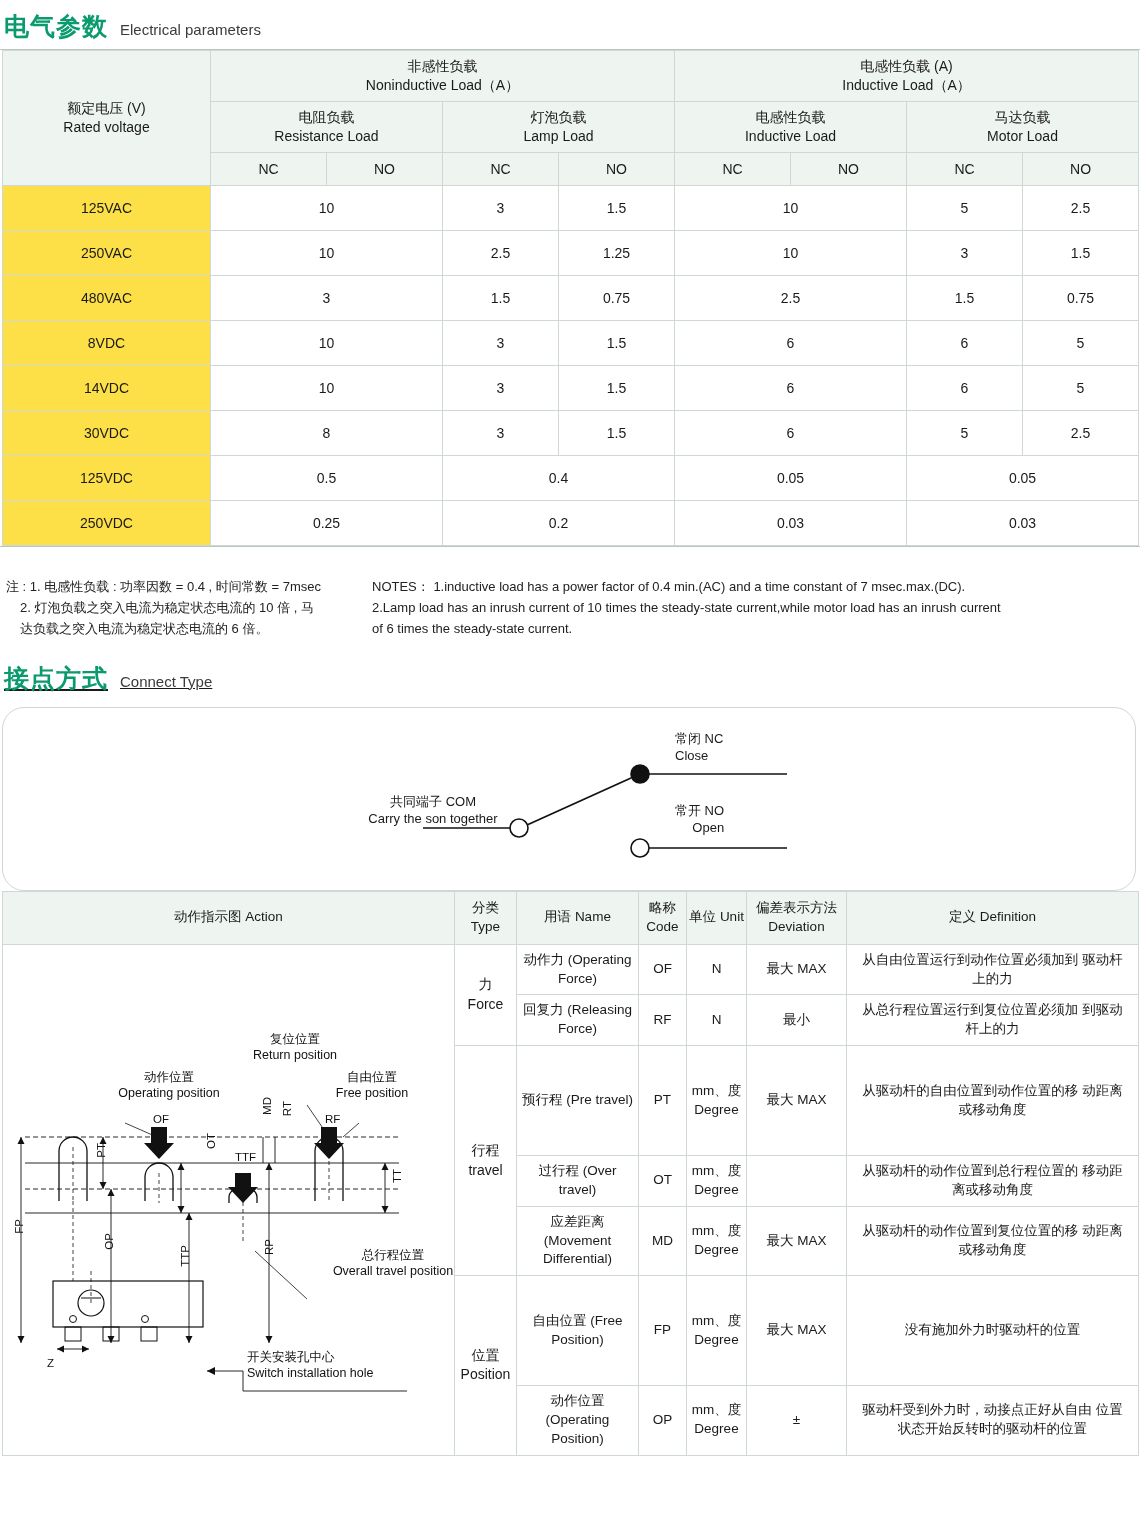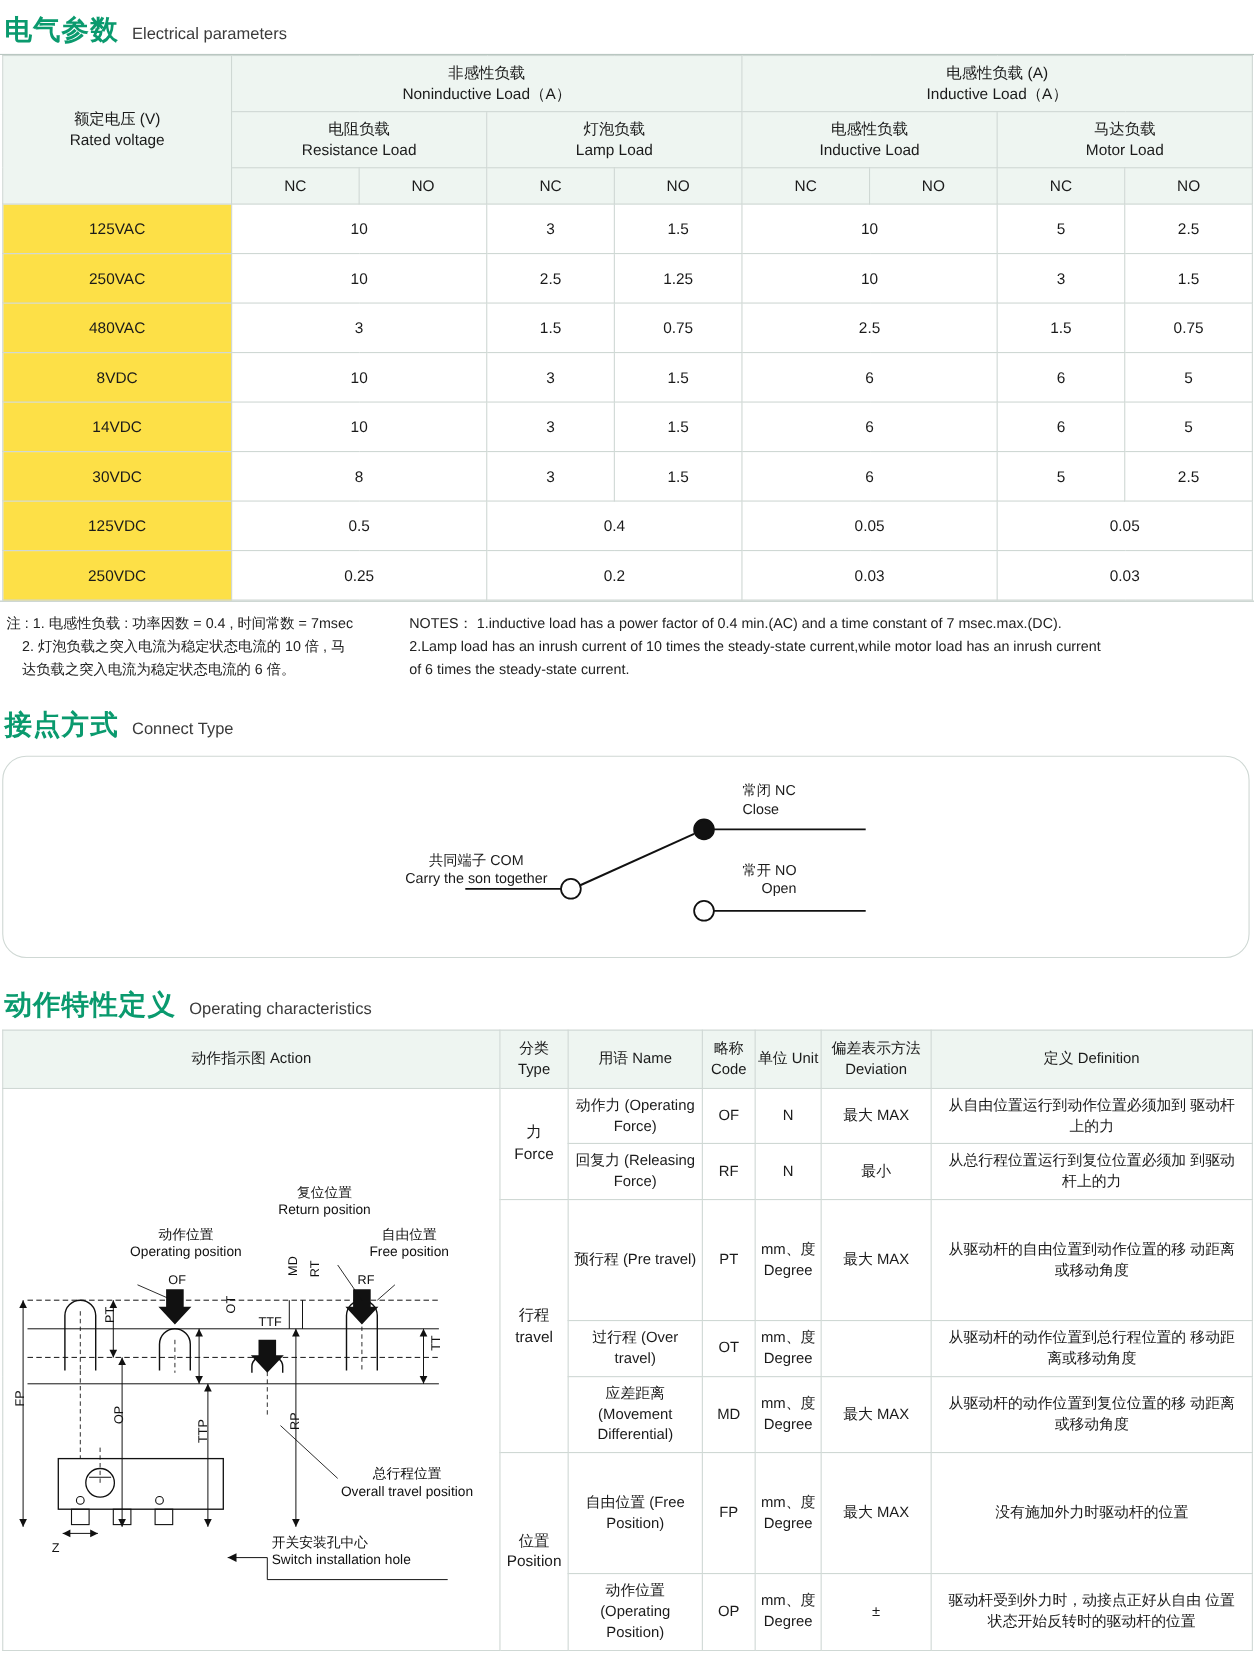--- a/index.html
+++ b/index.html
@@ -33,21 +33,21 @@
   .el-table .toprow th{font-size:14px;}
   .el-table .cnline{display:block;}
   .el-table .enline{display:block;}
   .el-table tbody tr td:first-child{background:#fde047;}
   .el-table .nohdr{padding:7px 0;}
 
   
   .el-wrap{border-top:1px solid #b9c7c1;border-bottom:1px solid #b9c7c1;}
 
   
-  .notes{display:flex;gap:16px;padding:10px 4px 0 6px;font-size:13px;line-height:1.6;color:#222;}
+  .notes{display:flex;gap:16px;padding:10px 4px 0 6px;font-size:13px;line-height:1.6;color:#222;margin-top:20px;}
   .notes .cn{width:350px;}
   .notes .en{flex:1;}
   .notes .ln{display:block;}
   .notes .ind{padding-left:14px;}
 
   
   .connect-box{
     margin:6px 2px 0 2px;
     width:1132px;height:182px;
     border:1px solid #cfd8d4;border-radius:22px;
@@ -226,21 +226,21 @@
       <span class="ln ind">2. 灯泡负载之突入电流为稳定状态电流的 10 倍 , 马</span>
       <span class="ln ind">达负载之突入电流为稳定状态电流的 6 倍。</span>
     </div>
     <div class="en">
       <span class="ln">NOTES： 1.inductive load has a power factor of 0.4 min.(AC) and a time constant of 7 msec.max.(DC).</span>
       <span class="ln">2.Lamp load has an inrush current of 10 times the steady-state current,while motor load has an inrush current</span>
       <span class="ln">of 6 times the steady-state current.</span>
     </div>
   </div>
 
-  <div class="sec-head" style="padding-top:22px;">
+  <div class="sec-head" style="padding-top:22px;text-decoration:underline;">
     <span class="cn">接点方式</span>
     <span class="en">Connect Type</span>
   </div>
 
   <div class="connect-box">
     <svg width="1132" height="180">
 
       <line x1="420" y1="120" x2="507" y2="120" stroke="#111" stroke-width="1.6"></line>
       <circle cx="516" cy="120" r="9" fill="#fff" stroke="#111" stroke-width="1.6"></circle>
 
@@ -259,24 +259,20 @@
     <div class="cb-label" style="left:672px;top:22px;text-align:left;">
       <span>常闭  NC</span>
       <span class="l2">Close</span>
     </div>
     <div class="cb-label" style="left:672px;top:94px;text-align:right;">
       <span>常开  NO</span>
       <span class="l2">Open</span>
     </div>
   </div>
 
-  <div class="sec-head" style="padding-top:26px;">
-    <span class="cn">动作特性定义</span>
-    <span class="en">Operating characteristics</span>
-  </div>
 
   <table class="op-table">
     <colgroup>
       <col style="width:452px">
       <col style="width:62px">
       <col style="width:122px">
       <col style="width:48px">
       <col style="width:60px">
       <col style="width:100px">
       <col style="width:292px">
@@ -400,21 +396,21 @@
               <span class="l2">Operating position</span>
             </div>
             <div class="dg-txt" style="left:218px;top:80px;width:140px;">
               <span>复位位置</span>
               <span class="l2">Return position</span>
             </div>
             <div class="dg-txt" style="left:310px;top:118px;width:110px;">
               <span>自由位置</span>
               <span class="l2">Free position</span>
             </div>
-            <div class="dg-txt" style="left:283px;top:296px;width:160px;margin-top:40px;">
+            <div class="dg-txt" style="left:306px;top:296px;width:160px;">
               <span>总行程位置</span>
               <span class="l2">Overall travel position</span>
             </div>
             <div class="dg-txt" style="left:240px;top:398px;width:180px;text-align:left;">
               <span>开关安装孔中心</span>
               <span class="l2">Switch installation hole</span>
             </div>
 
             <div class="dg-small" style="left:146px;top:160px;">OF</div>
             <div class="dg-small vert" style="left:252px;top:146px;">MD</div>

